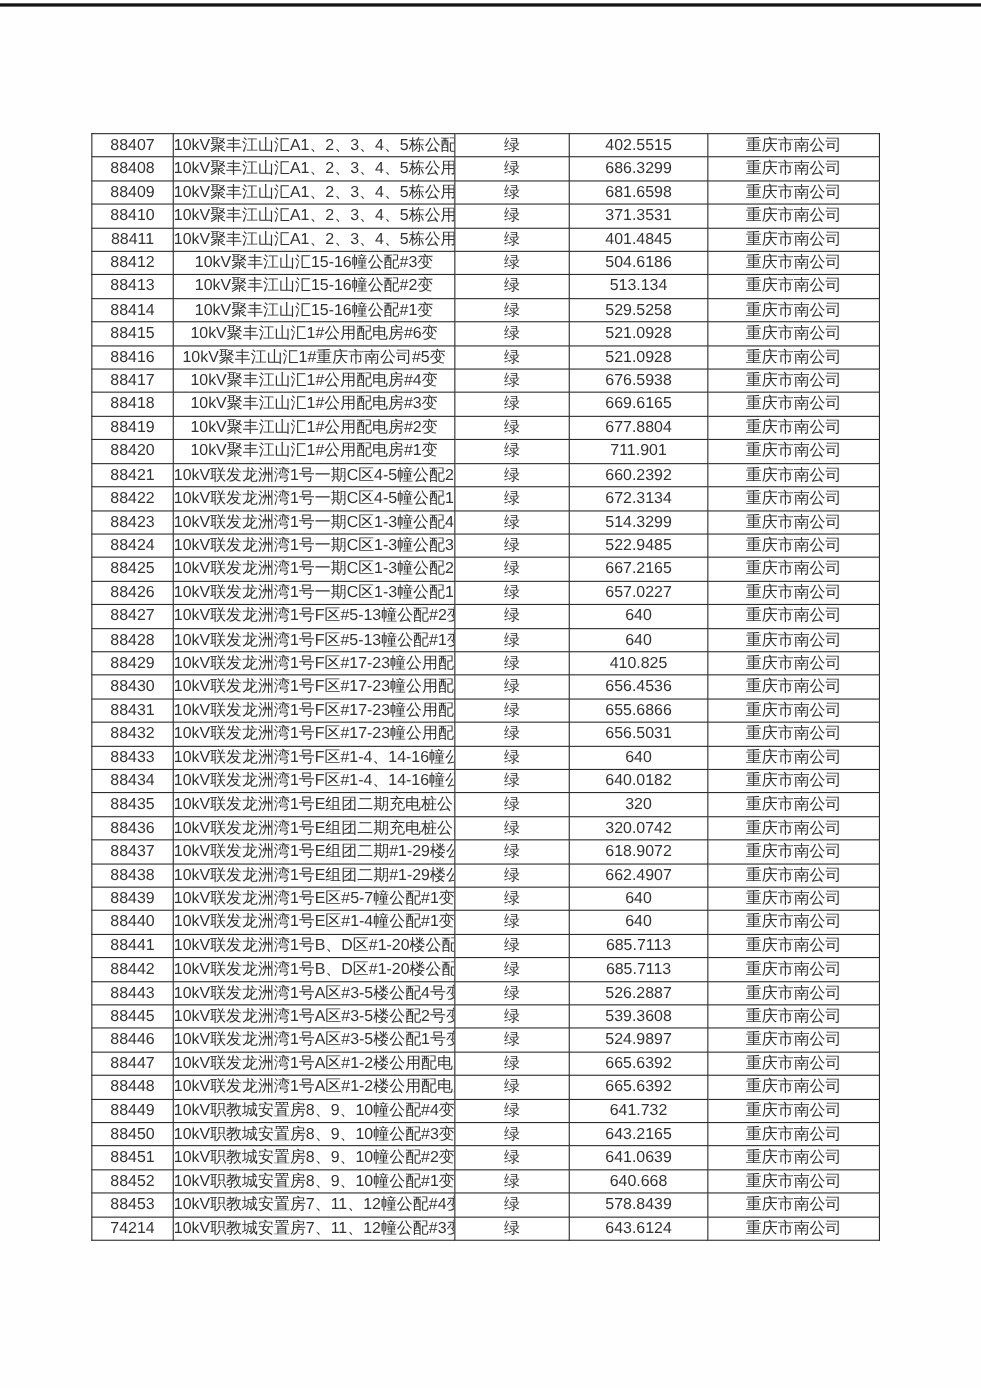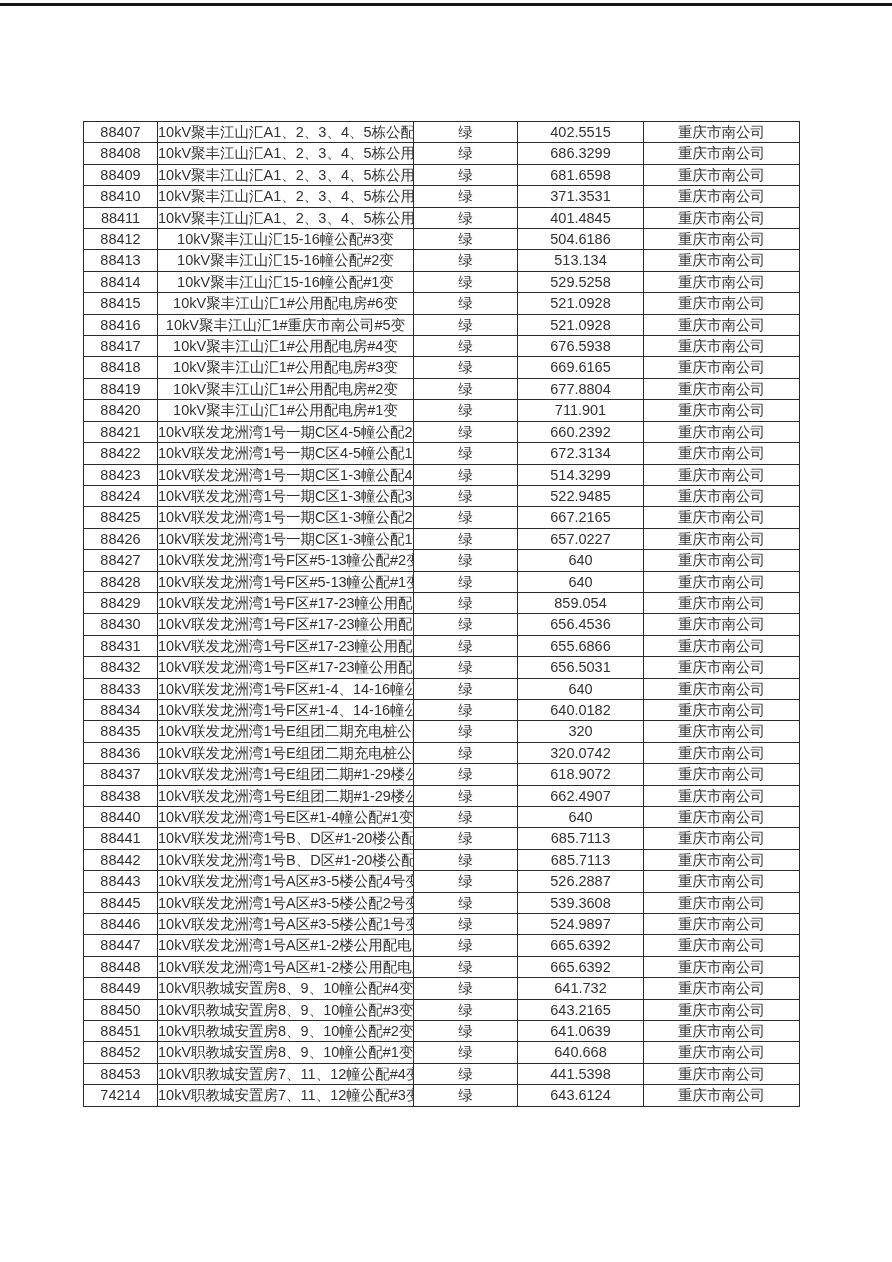--- a/index.html
+++ b/index.html
@@ -213,21 +213,21 @@
           <td>88428</td>
           <td class="cell-name">10kV联发龙洲湾1号F区#5-13幢公配#1变</td>
           <td>绿</td>
           <td>640</td>
           <td>重庆市南公司</td>
         </tr>
         <tr>
           <td>88429</td>
           <td class="cell-name">10kV联发龙洲湾1号F区#17-23幢公用配电房#4变</td>
           <td>绿</td>
-          <td>859.054</td>
+          <td>410.825</td>
           <td>重庆市南公司</td>
         </tr>
         <tr>
           <td>88430</td>
           <td class="cell-name">10kV联发龙洲湾1号F区#17-23幢公用配电房#3变</td>
           <td>绿</td>
           <td>656.4536</td>
           <td>重庆市南公司</td>
         </tr>
         <tr>
@@ -280,20 +280,27 @@
           <td>重庆市南公司</td>
         </tr>
         <tr>
           <td>88438</td>
           <td class="cell-name">10kV联发龙洲湾1号E组团二期#1-29楼公配#1变</td>
           <td>绿</td>
           <td>662.4907</td>
           <td>重庆市南公司</td>
         </tr>
         <tr>
+          <td>88439</td>
+          <td class="cell-name">10kV联发龙洲湾1号E区#5-7幢公配#1变</td>
+          <td>绿</td>
+          <td>640</td>
+          <td>重庆市南公司</td>
+        </tr>
+        <tr>
           <td>88440</td>
           <td class="cell-name">10kV联发龙洲湾1号E区#1-4幢公配#1变</td>
           <td>绿</td>
           <td>640</td>
           <td>重庆市南公司</td>
         </tr>
         <tr>
           <td>88441</td>
           <td class="cell-name">10kV联发龙洲湾1号B、D区#1-20楼公配2号变</td>
           <td>绿</td>
@@ -367,21 +374,21 @@
           <td>88452</td>
           <td class="cell-name">10kV职教城安置房8、9、10幢公配#1变</td>
           <td>绿</td>
           <td>640.668</td>
           <td>重庆市南公司</td>
         </tr>
         <tr>
           <td>88453</td>
           <td class="cell-name">10kV职教城安置房7、11、12幢公配#4变</td>
           <td>绿</td>
-          <td>441.5398</td>
+          <td>578.8439</td>
           <td>重庆市南公司</td>
         </tr>
         <tr>
           <td>74214</td>
           <td class="cell-name">10kV职教城安置房7、11、12幢公配#3变</td>
           <td>绿</td>
           <td>643.6124</td>
           <td>重庆市南公司</td>
         </tr>
       </tbody>

